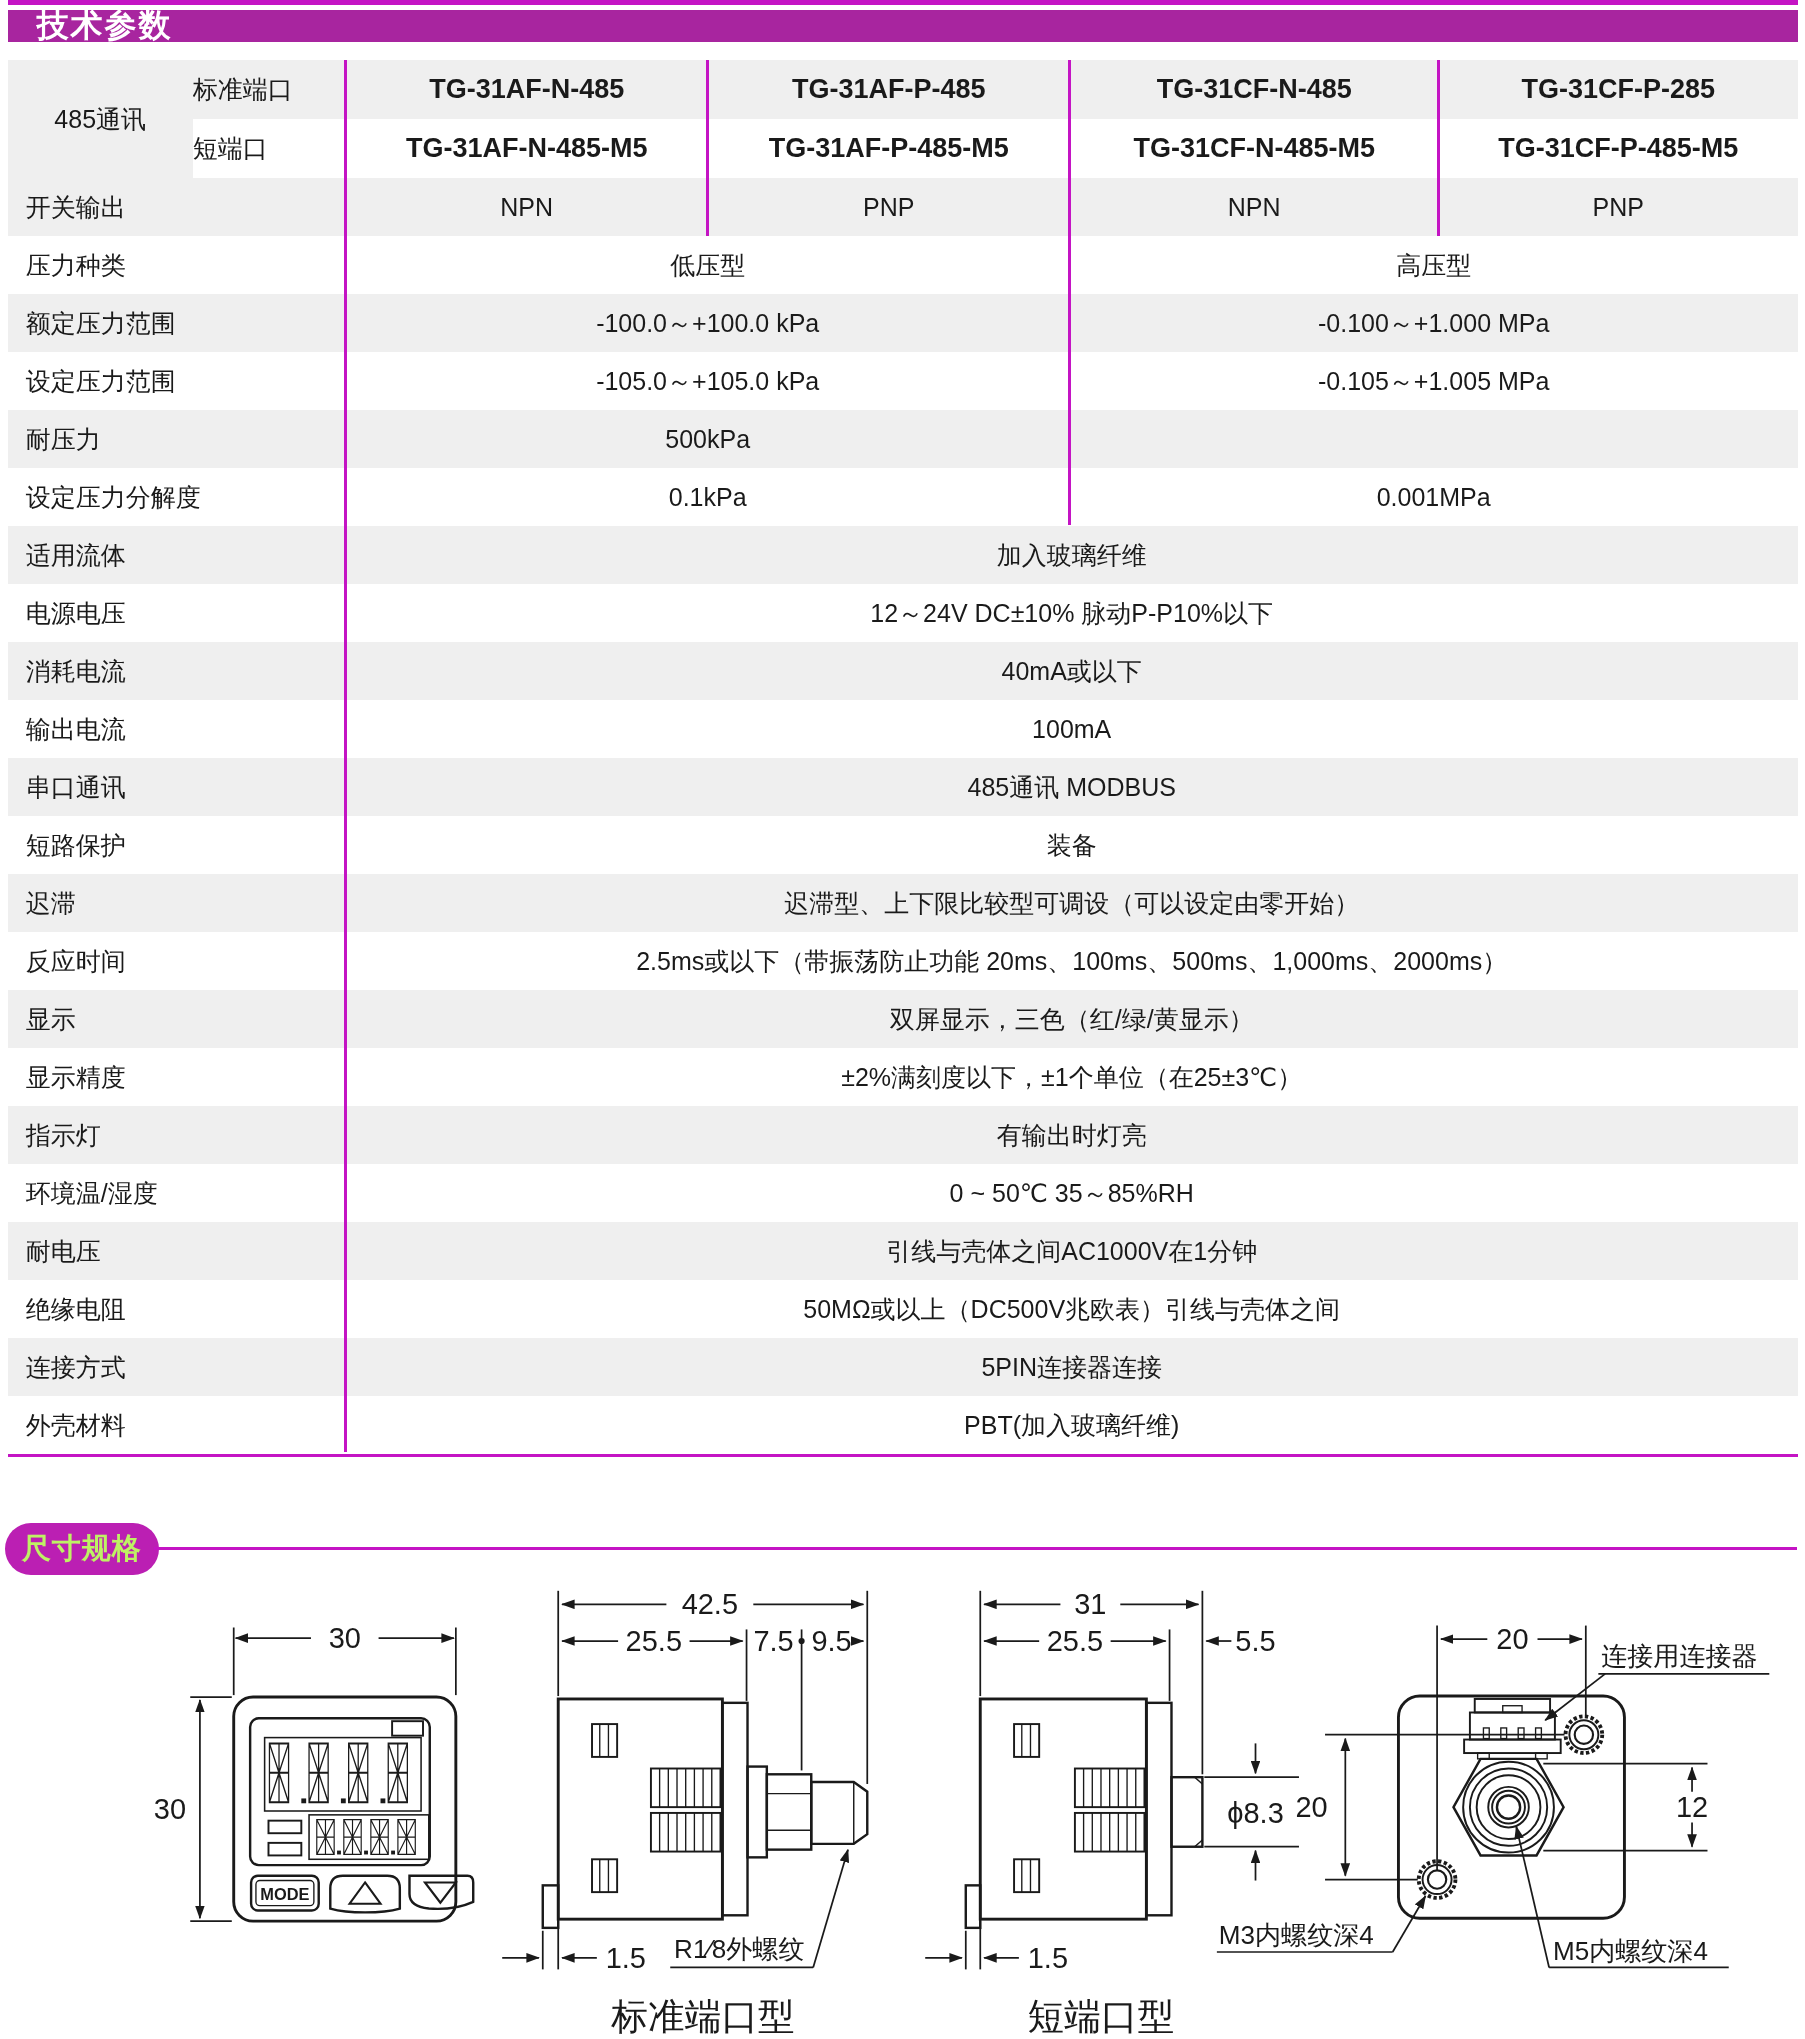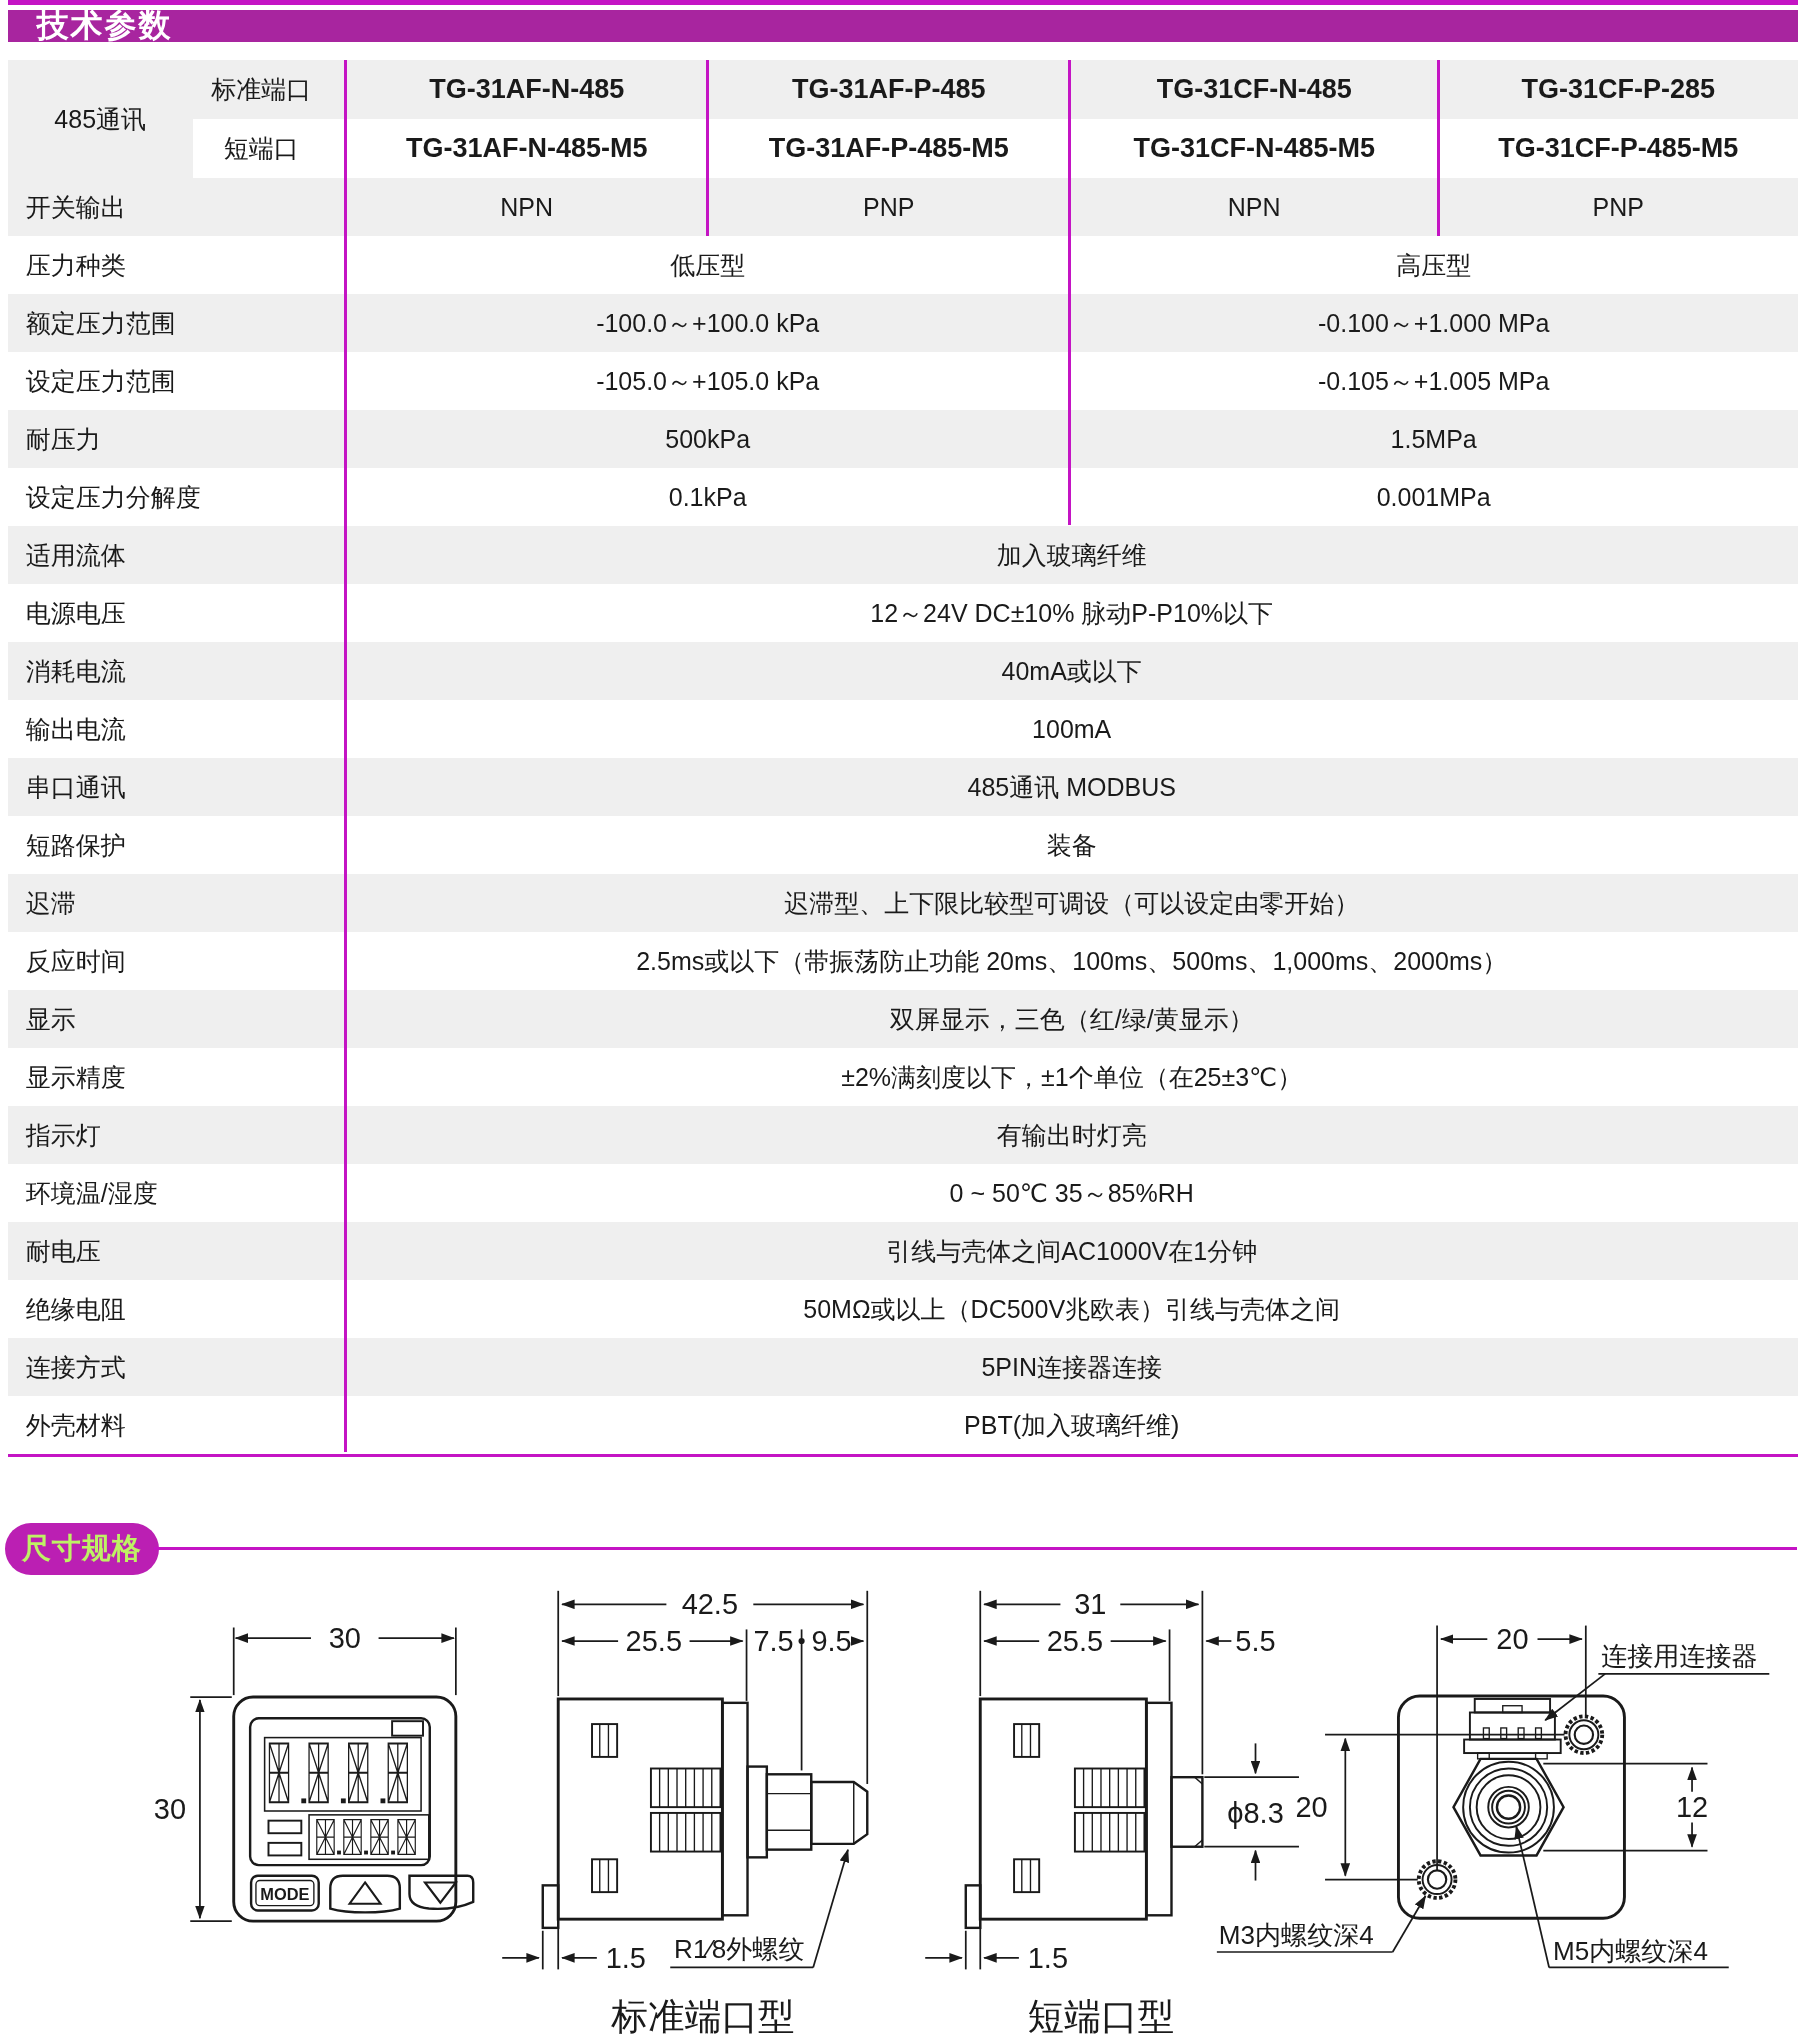--- a/index.html
+++ b/index.html
@@ -18,21 +18,21 @@
   .cq3{width:369px;flex:none;text-align:center;}
   .cq4{width:359px;flex:none;text-align:center;}
   .chl{width:724px;flex:none;text-align:center;}
   .chr{width:728px;flex:none;text-align:center;}
   .cf{width:1452px;flex:none;text-align:center;}
   .headblock{position:relative;height:118px;}
   .headblock .row{height:59px;}
   .commcell{position:absolute;left:0;top:0;width:185px;height:118px;background:#EFEFEF;
             display:flex;align-items:center;justify-content:center;font-size:25px;z-index:2;}
   .spacer{width:185px;flex:none;}
-  .portcell{width:153px;flex:none;text-align:center;padding-right:16px;box-sizing:border-box;}
+  .portcell{width:153px;flex:none;text-align:left;padding-right:16px;box-sizing:border-box;}
   .model{font-weight:bold;font-size:27px;}
   .vl{position:absolute;width:2.9px;background:#C414C4;top:0;z-index:3;}
   .vl-a{left:336px;height:1392px;}
   .vl-b{left:698px;height:176px;}
   .vl-c{left:1060px;height:465px;}
   .vl-d{left:1429px;height:176px;}
   .badge{position:absolute;left:4.8px;top:1523px;width:154px;height:52px;border-radius:26px;
          background:#BB1FB3;color:#bef264;font-size:29px;font-weight:bold;
          display:flex;align-items:center;justify-content:center;letter-spacing:1px;}
   .badge-line{position:absolute;left:154px;top:1547px;width:1643px;height:2.9px;background:#C414C4;}
@@ -93,21 +93,20 @@
       <div class="chr">-0.100～+1.000 MPa</div>
     </div>
     <div class="row">
       <div class="lab">设定压力范围</div>
       <div class="chl">-105.0～+105.0 kPa</div>
       <div class="chr">-0.105～+1.005 MPa</div>
     </div>
     <div class="row shade">
       <div class="lab">耐压力</div>
       <div class="chl">500kPa</div>
-      <div class="chr">1.5MPa</div>
     </div>
     <div class="row">
       <div class="lab">设定压力分解度</div>
       <div class="chl">0.1kPa</div>
       <div class="chr">0.001MPa</div>
     </div>
 
     <div class="row shade">
       <div class="lab">适用流体</div>
       <div class="cf">加入玻璃纤维</div>

